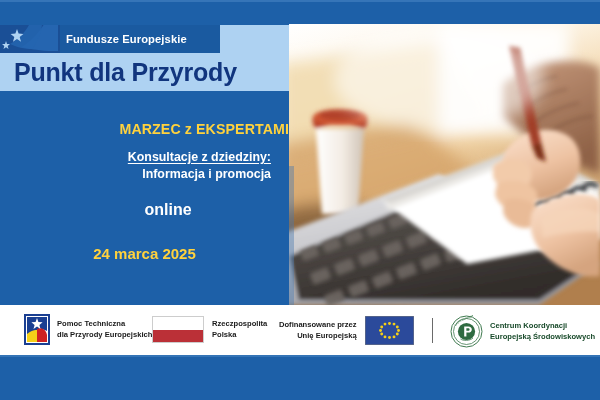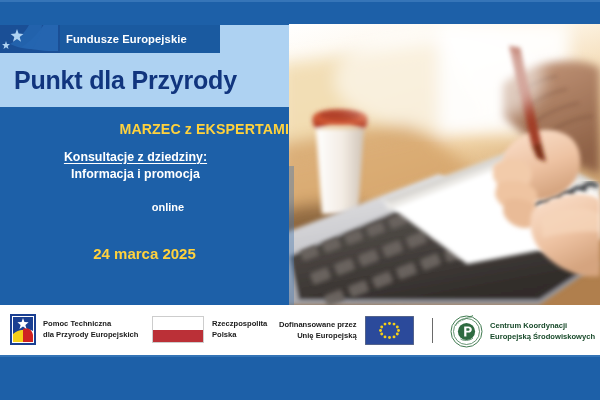--- a/index.html
+++ b/index.html
@@ -52,53 +52,53 @@
     display:flex;align-items:center;
     color:#ffffff;font-size:11.2px;font-weight:bold;letter-spacing:.1px;
   }
   .fe-rest{
     position:absolute;left:220px;top:0;width:69px;height:28px;
     background:#aed2f2;
   }
 
   
   .title-band{
-    position:absolute;left:0;top:28px;width:289px;height:54px;
+    position:absolute;left:0;top:28px;width:289px;height:38px;
     background:#aed2f2;
     display:flex;align-items:center;
   }
   .title-band .title{
     padding-left:14px;
     color:#11357e;font-size:25px;font-weight:bold;letter-spacing:-.2px;
     line-height:1;
   }
 
   
   .subtitle{
     position:absolute;left:0;top:96px;width:289px;
     text-align:right;
     color:#ffd23d;font-size:14.2px;font-weight:bold;letter-spacing:.1px;
   }
 
   
   .consult{
-    position:absolute;left:0;top:122px;width:271px;text-align:center;
+    position:absolute;left:0;top:122px;width:271px;text-align:right;
   }
   .consult .heading{
     color:#ffffff;font-size:12.4px;font-weight:bold;
     text-decoration:underline;text-underline-offset:2px;
     display:inline-block;
   }
   .consult .sub{
     color:#ffffff;font-size:12.4px;font-weight:bold;margin-top:2px;
   }
 
   .online{
     position:absolute;left:0;top:176px;width:336px;text-align:center;
-    color:#ffffff;font-size:11px;font-weight:bold;
+    color:#ffffff;font-size:16px;font-weight:bold;
   }
 
   .datetime{
     position:absolute;left:0;top:219px;width:289px;text-align:center;
     color:#ffd23d;font-size:15px;font-weight:bold;line-height:1.28;
   }
 
   
   .photo{
     position:absolute;left:289px;top:24px;width:311px;height:281px;
@@ -114,21 +114,21 @@
   .footer-inner{
     position:relative;width:600px;height:50px;
   }
   .f-item{position:absolute;display:flex;align-items:center;}
   .f-text{
     color:#1a1a1a;font-size:7.6px;font-weight:bold;line-height:1.42;
     white-space:nowrap;
   }
   .f-text.right{text-align:right;}
 
-  .fe-pt{left:10px;top:9px;}
+  .fe-pt{left:24px;top:9px;}
   .fe-pt .mark{width:26px;height:31px;margin-right:7px;}
   .rp{left:152px;top:11px;}
   .rp .flag{
     width:52px;height:27px;margin-right:8px;
     border:1px solid #cdcdcd;box-sizing:border-box;overflow:hidden;
   }
   .rp .flag .w{height:50%;background:#ffffff;}
   .rp .flag .r{height:50%;background:#bb3037;}
   .ue{left:279px;top:11px;}
   .ue .euflag{width:49px;height:29px;margin-left:8px;}

